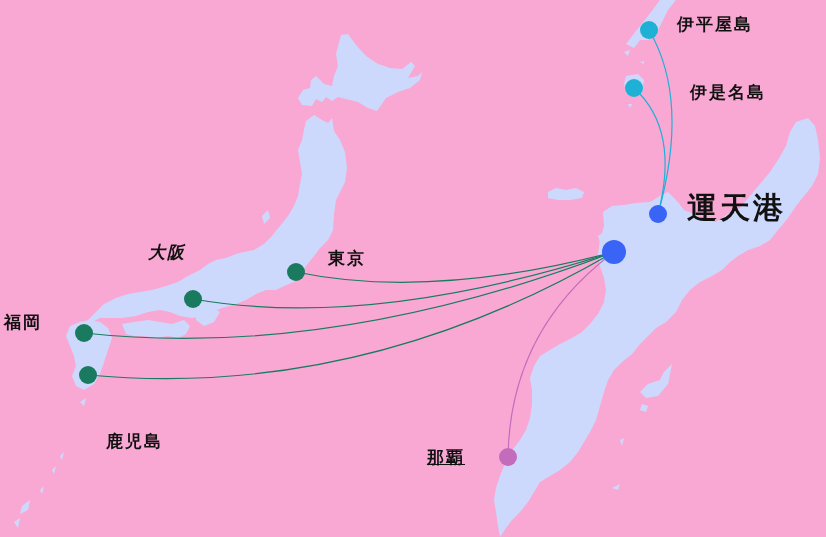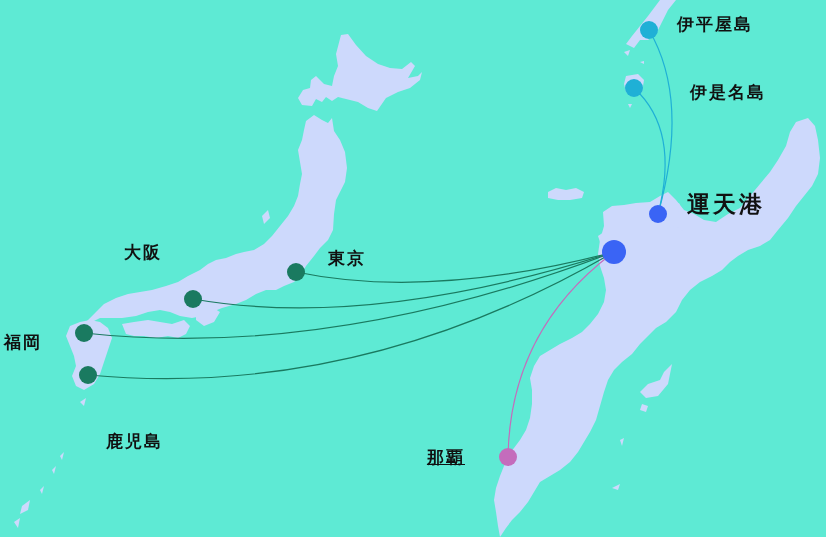--- a/index.html
+++ b/index.html
@@ -1,35 +1,35 @@
 <!DOCTYPE html>
 <html><head>
 <meta charset="utf-8">
 <style>
   html, body { margin: 0; padding: 0; background: #ffffff; }
   #stage {
     position: relative;
     width: 826px;
     height: 537px;
     overflow: hidden;
-    background: #5eead4;
+    background: #f9a8d4;
     font-family: "DejaVu Sans", "Liberation Sans", sans-serif;
   }
   #map-svg { position: absolute; left: 0; top: 0; }
   .land { fill: #cdd9fc; }
   .label {
     position: absolute;
     color: #111111;
     font-weight: bold;
     white-space: nowrap;
     letter-spacing: 2px;
     line-height: 1;
   }
   .label.sm { font-size: 17px; }
-  .label.lg { font-size: 23px; letter-spacing: 3px; }
+  .label.lg { font-size: 30px; letter-spacing: 3px; }
 </style>
 </head>
 <body>
 
 <div id="stage">
   <svg id="map-svg" width="826" height="537" viewBox="0 0 826 537">
 
     <g>
 
       <path class="land" d="M341,35 L348,34 L356,45 L366,56 L378,64 L390,68 L402,69 L411,62 L415,66 L408,78 L418,76 L422,72 L420,80 L410,88 L398,92 L386,98 L377,111 L368,108 L358,102 L350,100 L338,97 L332,101 L326,97 L322,102 L316,99 L312,106 L302,105 L298,98 L303,90 L310,88 L311,80 L316,76 L324,84 L332,86 L334,76 L338,66 L336,54 Z"></path>
@@ -98,17 +98,17 @@
       <circle cx="84" cy="333" r="9" fill="#1a7a60"></circle>
       <circle cx="88" cy="375" r="9" fill="#1a7a60"></circle>
       <circle cx="508" cy="457" r="9" fill="#c46cbc"></circle>
     </g>
   </svg>
 
   <span class="label sm" style="left:677px; top:16px;">伊平屋島</span>
   <span class="label sm" style="left:690px; top:76px;margin-top:8px;">伊是名島</span>
   <span class="label lg" style="left:687px; top:193px;">運天港</span>
   <span class="label sm" style="left:328px; top:250px;">東京</span>
-  <span class="label sm" style="left:124px; top:244px;">大阪</span>
-  <span class="label sm" style="left:4px; top:334px;">福岡</span>
+  <span class="label sm" style="left:148px; top:244px;font-style:italic;">大阪</span>
+  <span class="label sm" style="left:4px; top:314px;">福岡</span>
   <span class="label sm" style="left:106px; top:389px;margin-top:44px;">鹿児島</span>
   <span class="label sm" style="left:427px; top:449px;text-decoration:underline;">那覇</span>
 </div>
 
 </body></html>

